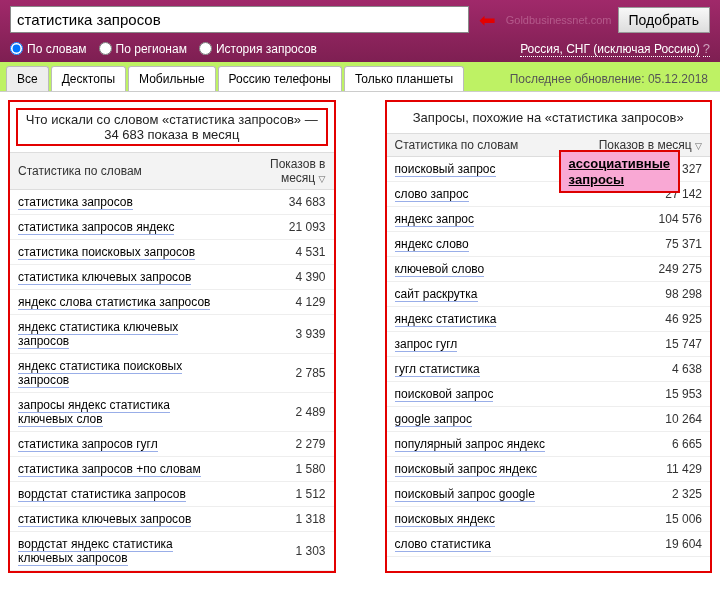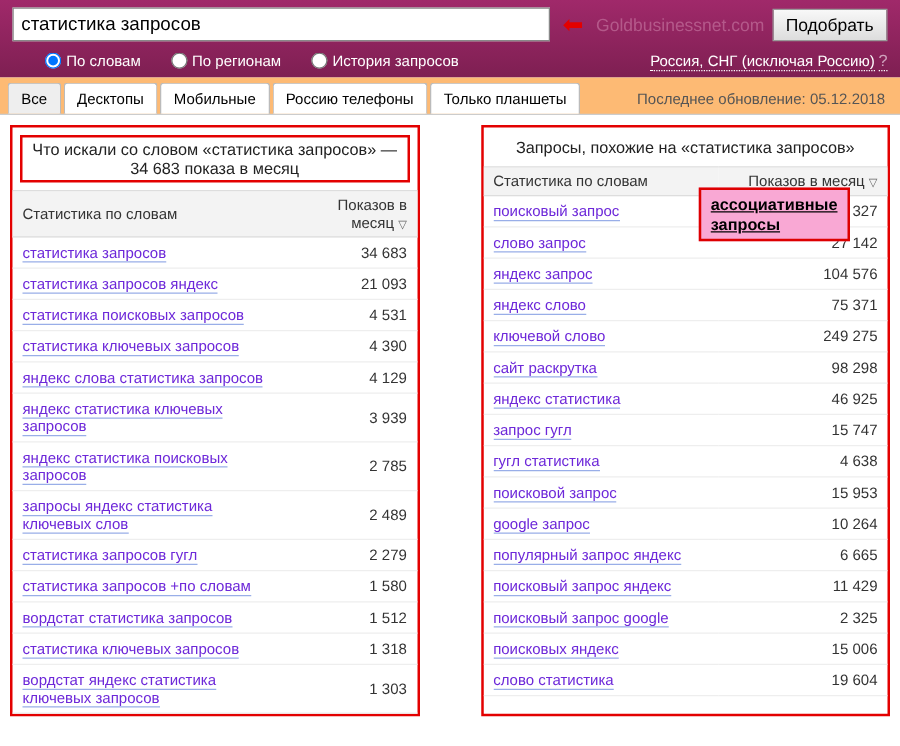--- a/index.html
+++ b/index.html
@@ -1,43 +1,43 @@
 <!DOCTYPE html>
 <html><head>
 <meta charset="utf-8">
 <style>
   * { box-sizing: border-box; margin: 0; padding: 0; }
   body { font-family: Arial, sans-serif; font-size: 13px; background: #fff; width: 720px; }
   .header { background: linear-gradient(#a0296a, #7e1f52); padding: 6px 10px 4px; }
   .search-row { display: flex; align-items: center; gap: 6px; margin-bottom: 6px; }
   .search-input { flex: 1; padding: 4px 6px; font-size: 15px; border: 1px solid #888; background: #fff; }
   .arrow-red { color: #e30000; font-size: 20px; margin: 0 4px; }
-  .watermark { color: #c97ba5; font-size: 14px; opacity: 0.6; }
+  .watermark { color: #c97ba5; font-size: 11px; opacity: 0.6; }
   .submit-btn { padding: 4px 10px; font-size: 14px; background: linear-gradient(#f8f8f8,#ddd); border: 1px solid #999; cursor: pointer; }
   .filter-row { display: flex; align-items: center; gap: 16px; color: #fff; font-size: 12px; padding: 2px 0; }
-  .radio-group { display: flex; gap: 24px; align-items: center; margin-left: 26px; }
+  .radio-group { display: flex; gap: 12px; align-items: center; }
   .radio-item { display: flex; align-items: center; gap: 4px; cursor: pointer; }
   .radio-item input { margin: 0; }
   .region-link { color: #fff; margin-left: auto; }
   .region-link span { border-bottom: 1px dotted #fff; cursor: pointer; }
   .rq { color: #cfa3bd; font-size: 13px; margin-left: 3px; }
-  .tabs-row { display: flex; align-items: center; background: #fdba74; border-bottom: 1px solid #ccc; padding: 4px 6px 0; gap: 2px; font-size: 12px; }
+  .tabs-row { display: flex; align-items: center; background: #bef264; border-bottom: 1px solid #ccc; padding: 4px 6px 0; gap: 2px; font-size: 12px; }
   .tab { padding: 5px 10px; border: 1px solid #bbb; border-bottom: none; background: #fff; cursor: pointer; border-radius: 3px 3px 0 0; }
   .tab.active { background: #eee; }
   .update-info { margin-left: auto; color: #555; padding: 4px 6px; }
   .content { display: flex; gap: 5px; padding: 8px; }
   .panel { flex: 1; border: 2px solid #e30000; }
   .panel-header { text-align: center; padding: 8px 6px; font-size: 13px; color: #222; }
   .panel-header.boxed { outline: 2px solid #e30000; outline-offset: -4px; margin: 4px; padding: 6px; }
   .tbl { width: 100%; border-collapse: collapse; font-size: 12px; }
   .tbl th { text-align: left; padding: 4px 8px; background: #f3f3f3; border-top: 1px solid #ddd; border-bottom: 1px solid #ddd; font-weight: normal; color: #333; }
   .tbl th:last-child { text-align: right; }
   .tbl td { padding: 5px 8px; border-bottom: 1px solid #eee; }
   .tbl td:last-child { text-align: right; color: #333; }
-  .qlink { color: #6d28d9; border-bottom: 1px solid #99aee8; cursor: pointer; text-align: center; }
+  .qlink { color: #000000; border-bottom: 1px solid #99aee8; cursor: pointer; text-align: center; }
   .sort-icon { font-size: 9px; color: #666; }
   .right-wrap { position: relative; margin-left: 44px; }
   .callout { position: absolute; top: 48px; right: 30px; background: #f9a8d4; border: 2px solid #d00; padding: 4px 8px; font-size: 13px; font-weight: bold; color: #000; line-height: 1.2; z-index: 5; text-decoration: underline; }
 </style>
 </head>
 <body>
 
 <div class="header">
   <div class="search-row">
     <input class="search-input" value="статистика запросов" style="">

